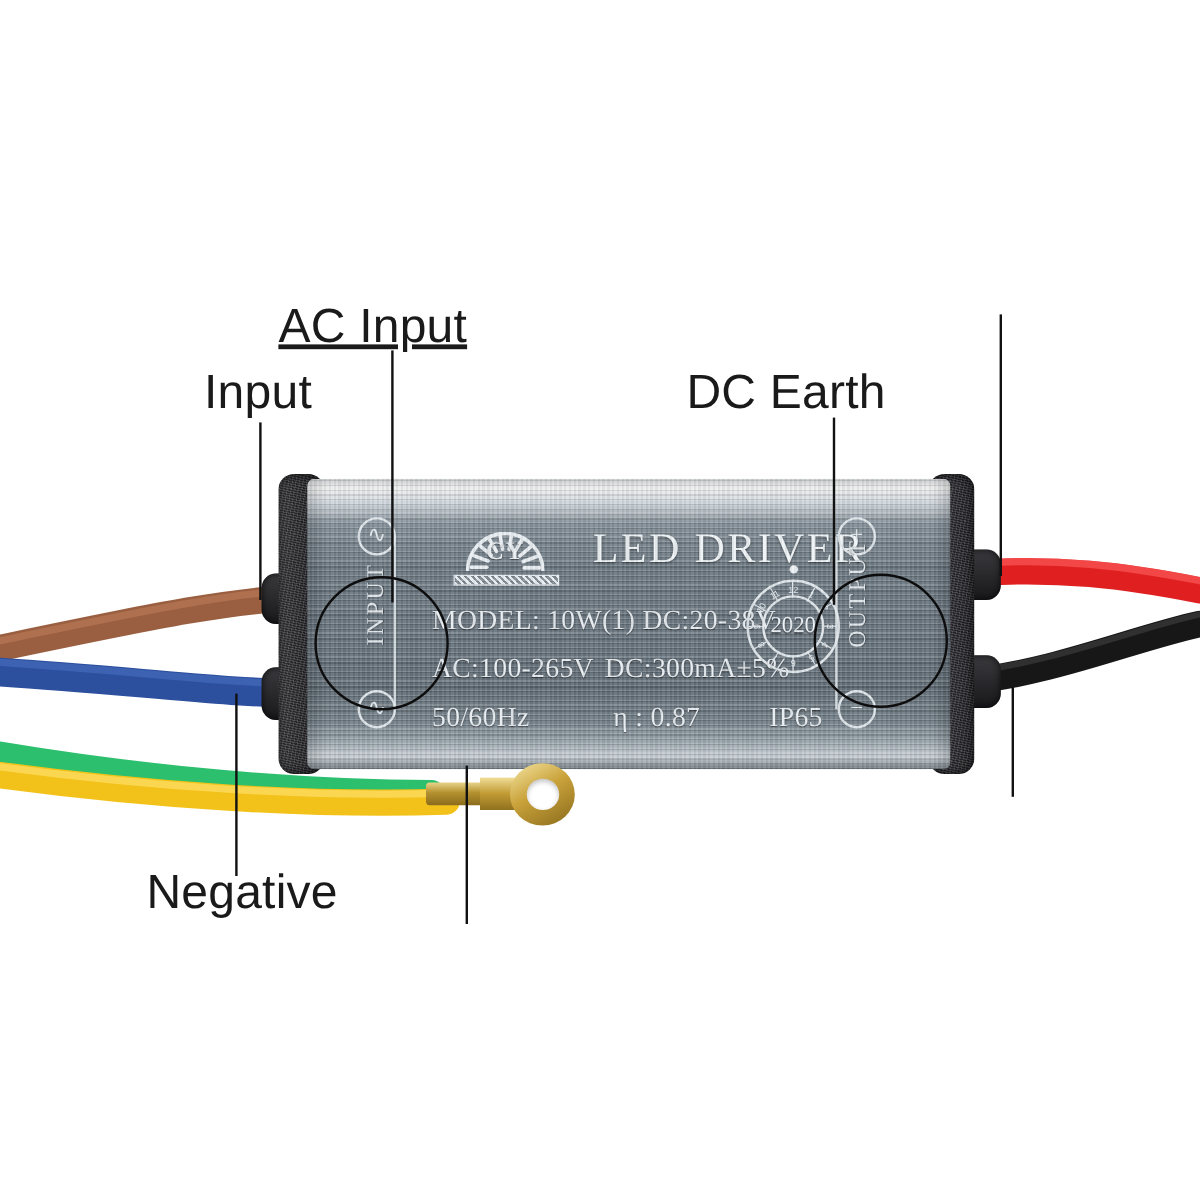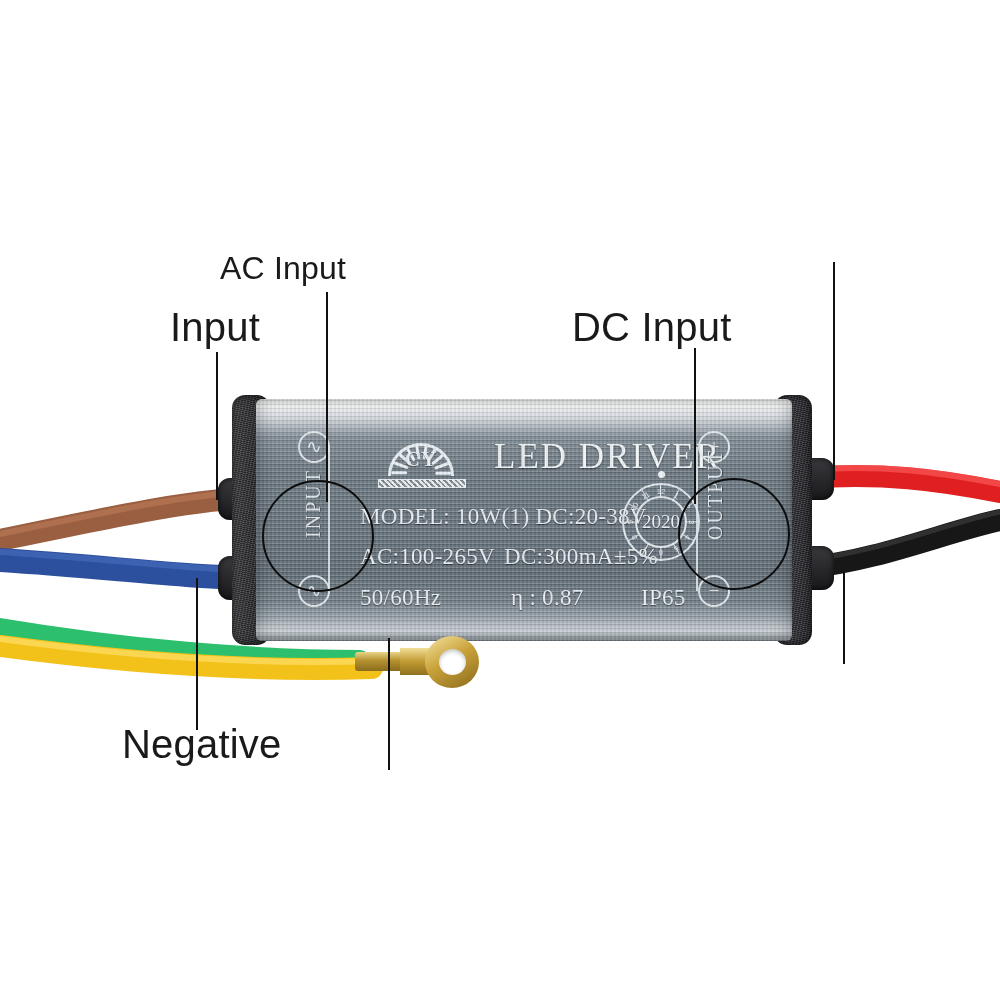--- a/index.html
+++ b/index.html
@@ -250,18 +250,18 @@
   <div class="ellipse" style="left:678px;top:478px;width:108px;height:108px;"></div>
 
   <div class="leader v" style="left:216px;top:352px;height:148px;"></div>
   <div class="leader v" style="left:326px;top:292px;height:210px;"></div>
   <div class="leader v" style="left:694px;top:348px;height:156px;"></div>
   <div class="leader v" style="left:833px;top:262px;height:218px;"></div>
   <div class="leader v" style="left:843px;top:572px;height:92px;"></div>
   <div class="leader v" style="left:196px;top:578px;height:152px;"></div>
   <div class="leader v" style="left:388px;top:638px;height:132px;"></div>
 
-  <div class="anno" style="left:220px;top:250px;font-size:32px;">AC Input</div>
+  <div class="anno" style="left:232px;top:250px;font-size:40px;text-decoration:underline;">AC Input</div>
   <div class="anno" style="left:170px;top:305px;font-size:40px;">Input</div>
-  <div class="anno" style="left:572px;top:305px;font-size:40px;">DC Input</div>
+  <div class="anno" style="left:572px;top:305px;font-size:40px;">DC Earth</div>
   <div class="anno" style="left:122px;top:722px;font-size:40px;">Negative</div>
 
 </div>
 
 </body></html>

